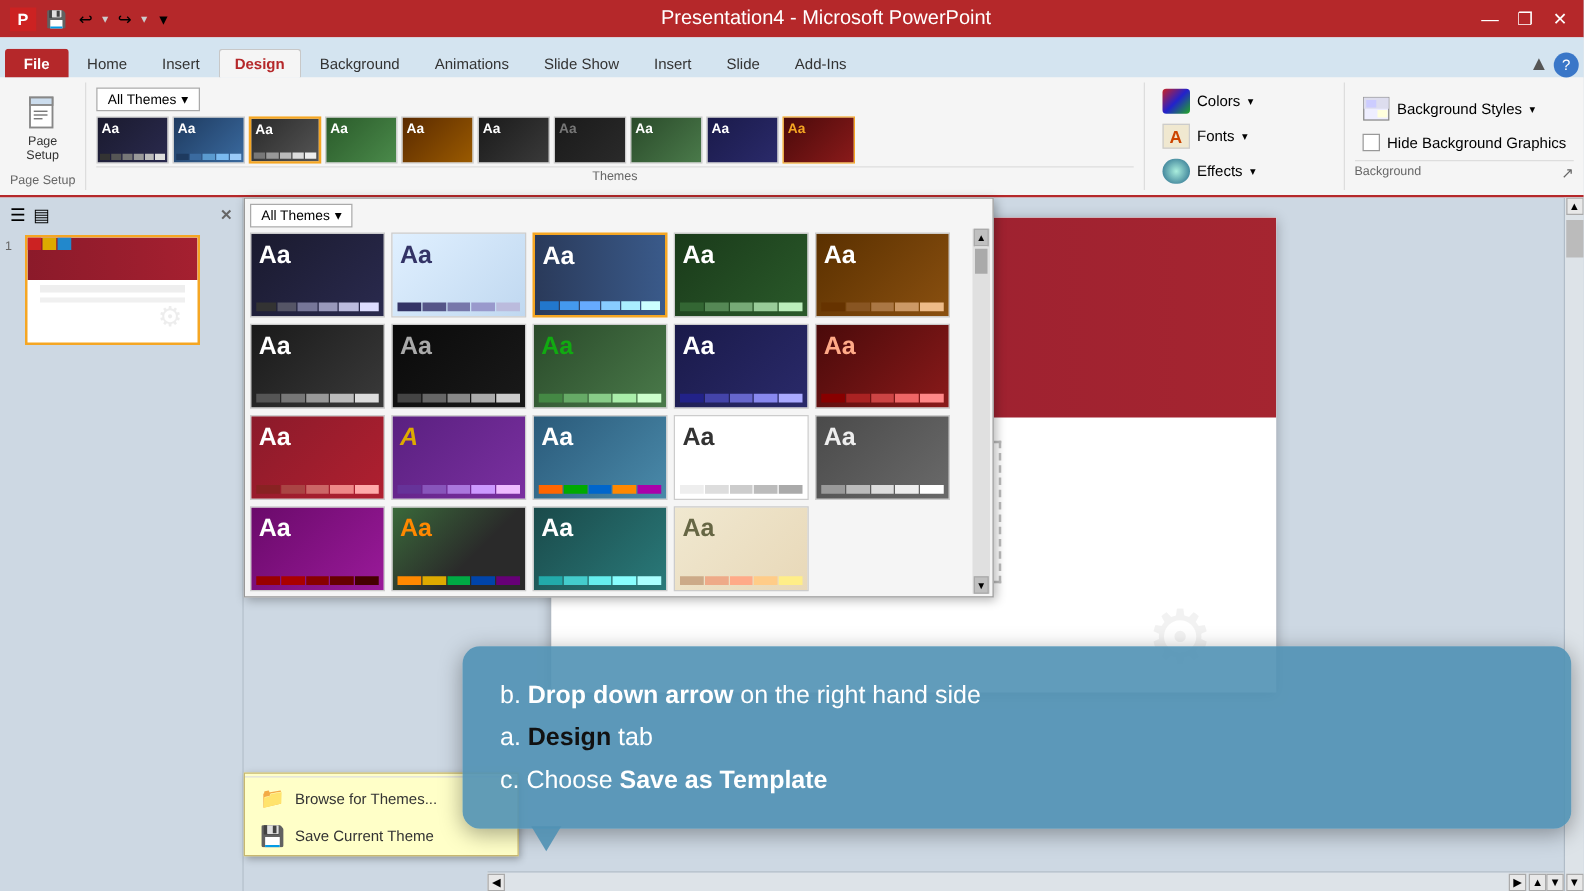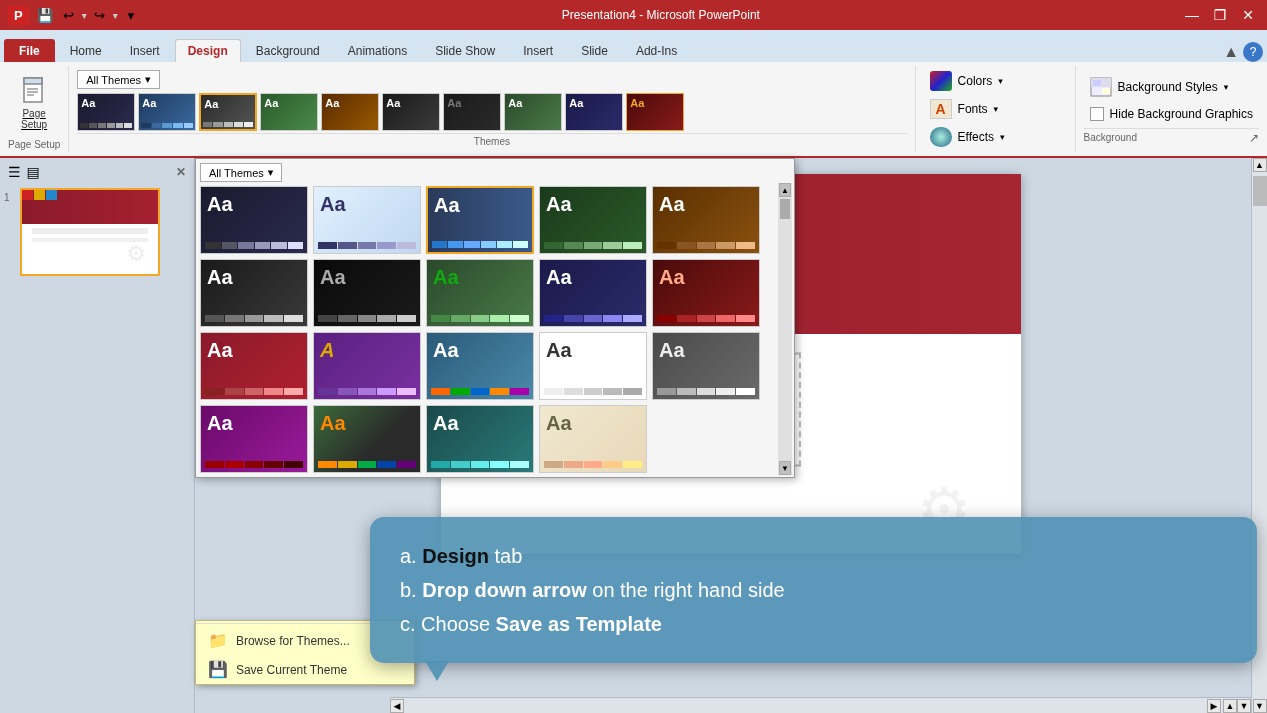--- a/index.html
+++ b/index.html
@@ -1,33 +1,33 @@
 <!DOCTYPE html>
 <html><head>
   <meta charset="utf-8">
   <style>
     * { box-sizing: border-box; margin: 0; padding: 0; }
     body { font-family: 'Segoe UI', Arial, sans-serif; font-size: 12px; background: #cdd8e3; width: 1267px; height: 713px; overflow: hidden; }
 
     
     .title-bar { background: #b5282a; height: 30px; display: flex; align-items: center; justify-content: space-between; padding: 0 8px; color: white; font-size: 12px; }
     .title-bar-left { display: flex; align-items: center; gap: 6px; }
-    .title-bar-center { flex: 1; text-align: center; font-size: 12px; color: white; }
+    .title-bar-center { flex: 1; text-align: center; font-size: 16px; color: white; }
     .title-bar-right { display: flex; gap: 6px; }
     .title-btn { width: 22px; height: 18px; background: transparent; border: none; color: white; cursor: pointer; font-size: 14px; display: flex; align-items: center; justify-content: center; }
     .quick-access { display: flex; align-items: center; gap: 3px; }
     .qa-btn { width: 20px; height: 20px; background: transparent; border: none; cursor: pointer; display: flex; align-items: center; justify-content: center; }
     .ribbon-tabs { background: #d4e4f0; display: flex; align-items: flex-end; height: 32px; padding-left: 4px; }
     .tab { padding: 4px 12px; font-size: 12px; cursor: pointer; border: 1px solid transparent; border-bottom: none; margin-right: 2px; background: transparent; color: #333; border-radius: 3px 3px 0 0; }
     .tab.active { background: #f5f5f5; border-color: #c8c8c8; border-bottom-color: #f5f5f5; color: #b5282a; font-weight: bold; }
     .tab.file-tab { background: #b5282a; color: white; font-weight: bold; padding: 4px 14px; }
     .ribbon-group { display: flex; flex-direction: column; align-items: center; border-right: 1px solid #ddd; padding: 2px 8px; min-width: 60px; }
     .ribbon-group-items { display: flex; gap: 4px; flex: 1; align-items: center; }
     .ribbon-group-label { font-size: 10px; color: #666; margin-top: 2px; text-align: center; }
-    .ribbon-btn { display: flex; flex-direction: column; align-items: center; padding: 2px 4px; cursor: pointer; border: 1px solid transparent; border-radius: 3px; min-width: 40px; text-decoration: underline; }
+    .ribbon-btn { display: flex; flex-direction: column; align-items: center; padding: 2px 4px; cursor: pointer; border: 1px solid transparent; border-radius: 3px; min-width: 40px; }
     .ribbon-icon { width: 32px; height: 32px; display: flex; align-items: center; justify-content: center; font-size: 20px; }
     .ribbon-btn-label { font-size: 10px; color: #333; text-align: center; }
     .themes-dropdown { background: white; border: 1px solid #aaa; padding: 2px 8px; font-size: 11px; cursor: pointer; display: flex; align-items: center; gap: 4px; white-space: nowrap; }
 
     
     .ribbon-area { background: #f5f5f5; }
   </style>
 </head>
 <body>
 
@@ -481,24 +481,24 @@
       <span>Browse for Themes...</span>
     </div>
     <div style="padding:5px 12px;font-size:12px;color:#333;cursor:pointer;display:flex;align-items:center;gap:8px;">
       <span style="font-size:16px;">💾</span>
       <span>Save Current Theme</span>
     </div>
   </div>
 
   <div style="position:absolute;bottom:50px;left:370px;right:10px;background:rgba(80,145,180,0.9);border-radius:14px;padding:22px 30px;color:white;font-size:20px;line-height:1.7;z-index:300;box-shadow:0 4px 18px rgba(0,0,0,0.35);">
     <div>
+      <span>b. </span><span style="font-weight:bold;">Drop down arrow</span><span> on the right hand side</span>
+    </div>
+    <div>
       <span>a. </span><span style="font-weight:bold;color:#111;">Design</span><span> tab</span>
-    </div>
-    <div>
-      <span>b. </span><span style="font-weight:bold;">Drop down arrow</span><span> on the right hand side</span>
     </div>
     <div>
       <span>c. Choose </span><span style="font-weight:bold;">Save as Template</span>
     </div>
 
     <div style="position:absolute;bottom:-18px;left:55px;width:0;height:0;border-left:12px solid transparent;border-right:12px solid transparent;border-top:20px solid rgba(80,145,180,0.9);"></div>
   </div>
 </div>
 
 </body></html>

